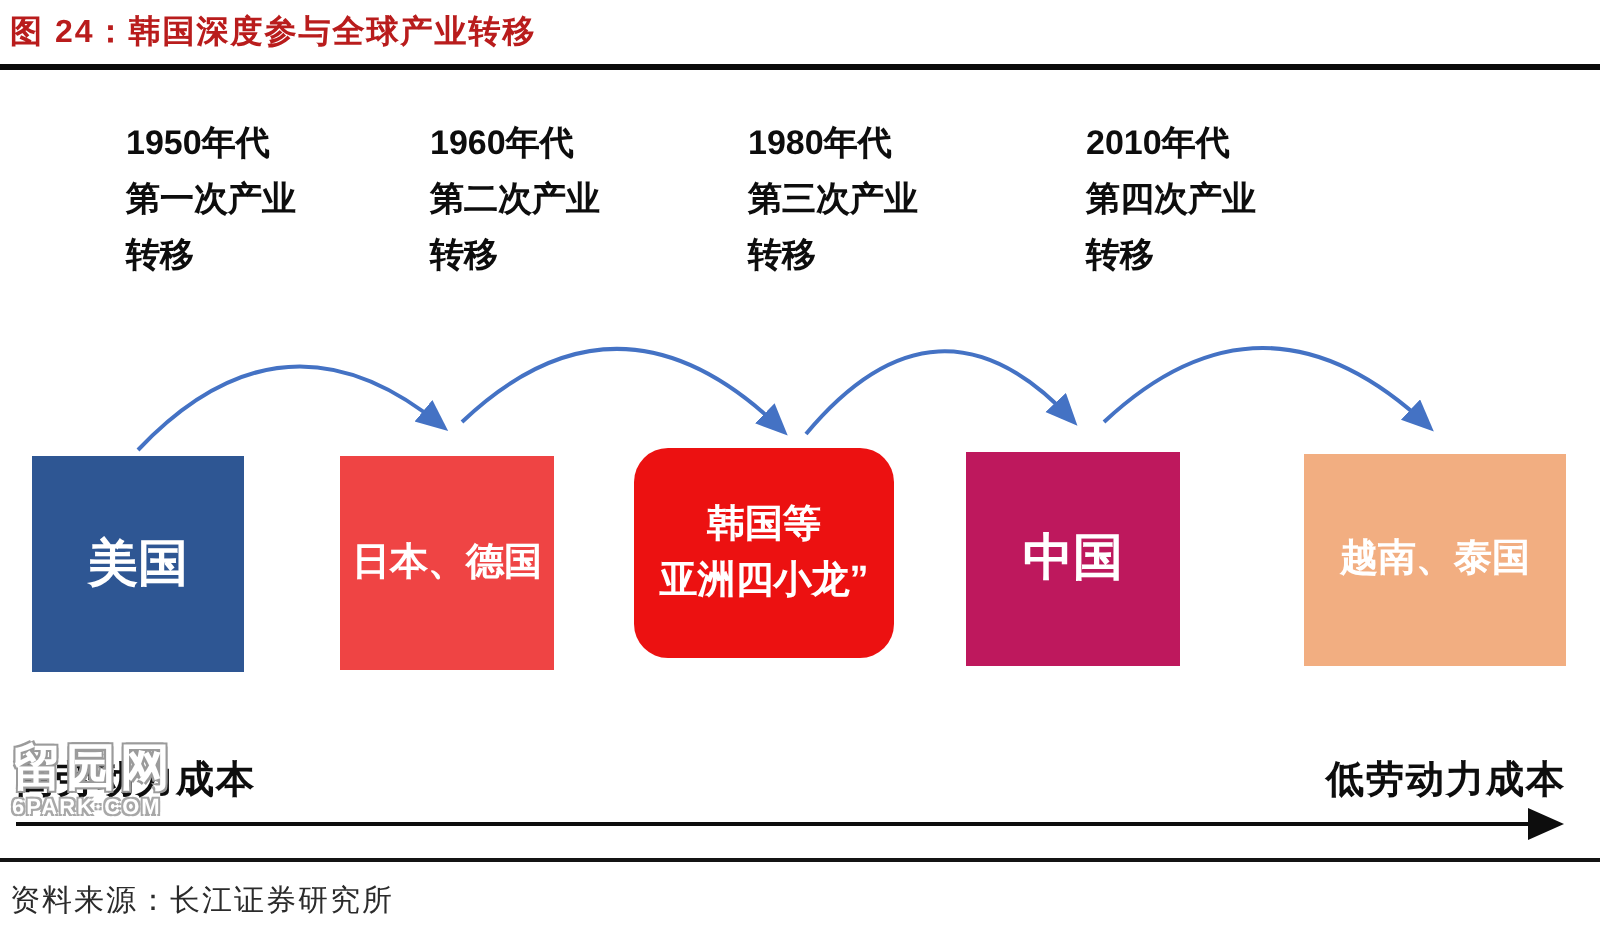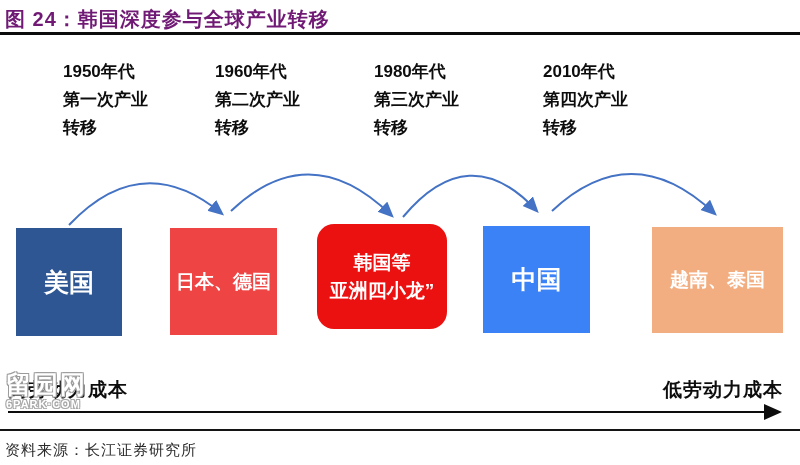--- a/index.html
+++ b/index.html
@@ -5,21 +5,21 @@
   html,body{margin:0;padding:0;background:#fff;}
   .figure{
     position:relative;
     width:800px;height:465px;
     background:#ffffff;
     font-family:"Liberation Sans","DejaVu Sans",sans-serif;
     overflow:hidden;
   }
   .fig-title{
     position:absolute;left:5px;top:6px;
-    font-size:20px;font-weight:bold;color:#701a75;
+    font-size:16px;font-weight:bold;color:#b91c1c;
     letter-spacing:1px;
   }
   .title-rule{
     position:absolute;left:0;top:32px;width:800px;height:3px;background:#0b0b0b;
   }
   .tl-label{
     position:absolute;top:58px;width:170px;
     text-align:left;color:#0d0d0d;font-weight:bold;
     font-size:17px;line-height:28px;
   }
@@ -114,21 +114,21 @@
 
   <div class="node node-japan" style="background: #ef4444;">
     <div class="ln">日本、德国</div>
   </div>
 
   <div class="node node-korea" style="background: rgb(236, 17, 17);">
     <div class="ln">韩国等</div>
     <div class="ln">亚洲四小龙”</div>
   </div>
 
-  <div class="node node-china" style="background: #3b82f6;">
+  <div class="node node-china" style="background: #be185d;">
     <div class="ln">中国</div>
   </div>
 
   <div class="node node-vietnam" style="background: rgb(242, 174, 129);">
     <div class="ln">越南、泰国</div>
   </div>
 
   <div class="axis-label axis-left">高劳动力成本</div>
   <div class="axis-label axis-right">低劳动力成本</div>
 

